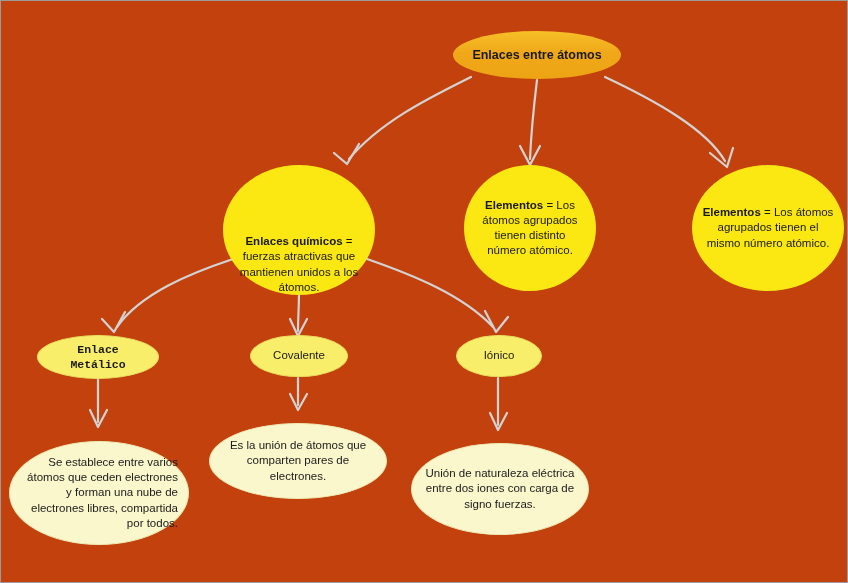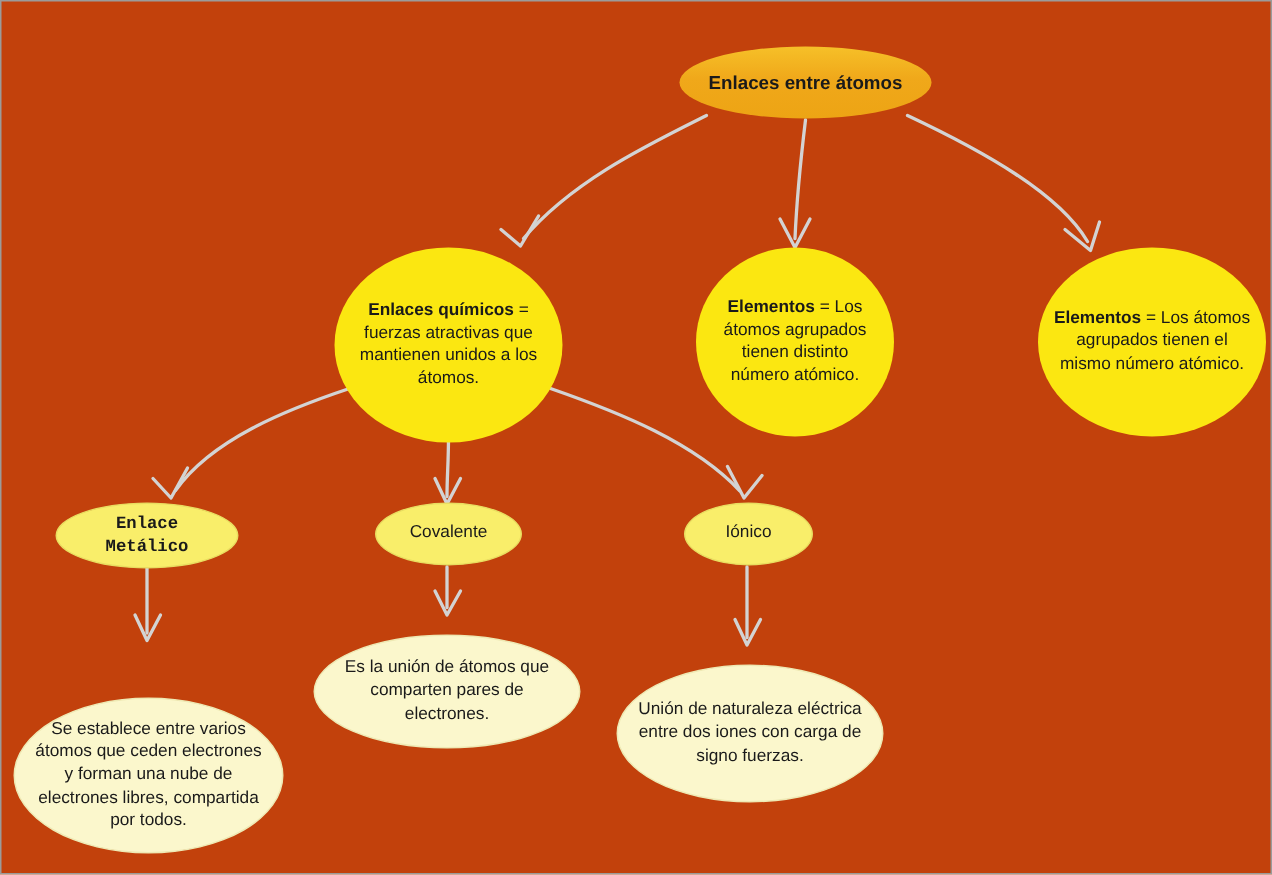--- a/index.html
+++ b/index.html
@@ -109,21 +109,21 @@
 
       <path d="M 497 377 L 497 424"></path>
       <path d="M 489 412 L 497 429 L 506 412" stroke-width="2.2"></path>
     </g>
   </svg>
 
   <div class="node n-root" style="left:452px; top:30px; width:168px; height:48px;">
     <span class="txt">Enlaces entre átomos</span>
   </div>
 
-  <div class="node n-l2" style="left:222px; top:164px; width:152px; height:130px;">
+  <div class="node n-l2" style="left:222px; top:164px; width:152px; height:130px;align-items:flex-end;">
     <span class="txt">
       <b>Enlaces químicos</b><span> = </span><span>fuerzas atractivas que mantienen unidos a los átomos.</span>
     </span>
   </div>
 
   <div class="node n-l2" style="left:463px; top:164px; width:132px; height:126px;">
     <span class="txt">
       <b>Elementos</b><span> = </span><span>Los átomos agrupados tienen distinto número atómico.</span>
     </span>
   </div>
@@ -139,21 +139,21 @@
   </div>
 
   <div class="node n-l3 light-weight" style="left:249px; top:334px; width:98px; height:42px;">
     <span class="txt">Covalente</span>
   </div>
 
   <div class="node n-l3 light-weight" style="left:455px; top:334px; width:86px; height:42px;">
     <span class="txt">Iónico</span>
   </div>
 
-  <div class="node n-leaf" style="left:8px; top:464px; width:180px; height:104px;">
+  <div class="node n-leaf" style="left:8px; top:440px; width:180px; height:104px;text-align:right;">
     <span class="txt">Se establece entre varios átomos que ceden electrones y forman una nube de electrones libres, compartida por todos.</span>
   </div>
 
   <div class="node n-leaf" style="left:208px; top:422px; width:178px; height:76px;justify-content:center;">
     <span class="txt">Es la unión de átomos que comparten pares de electrones.</span>
   </div>
 
   <div class="node n-leaf" style="left:410px; top:442px; width:178px; height:92px;">
     <span class="txt">Unión de naturaleza eléctrica entre dos iones con carga de signo fuerzas.</span>
   </div>

